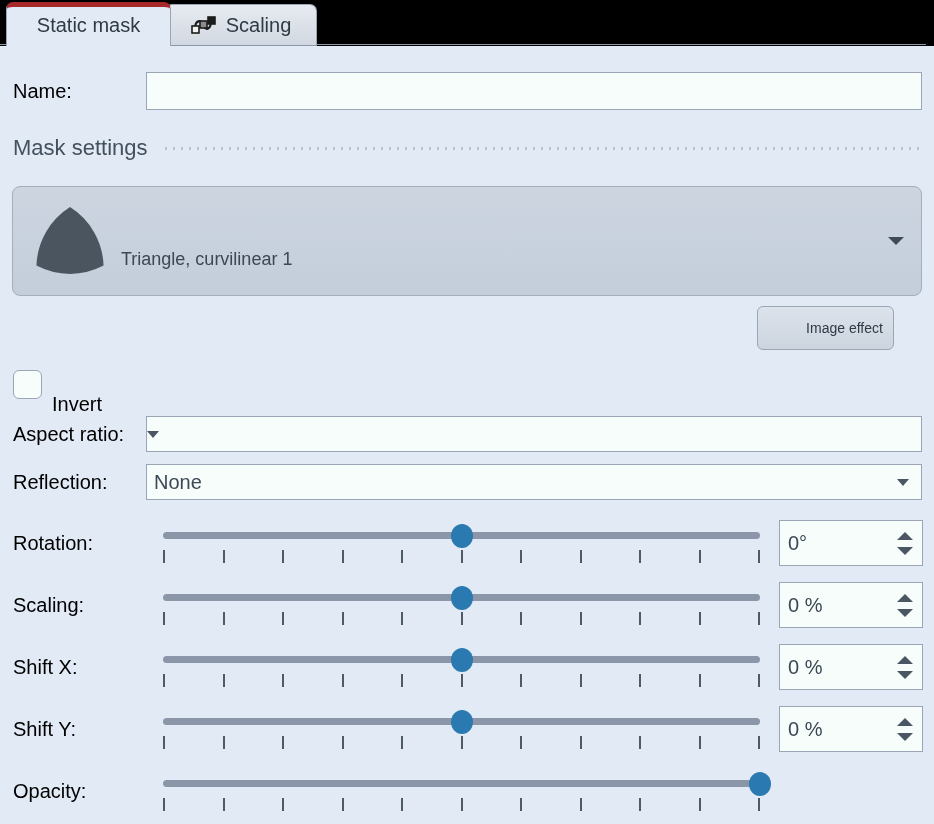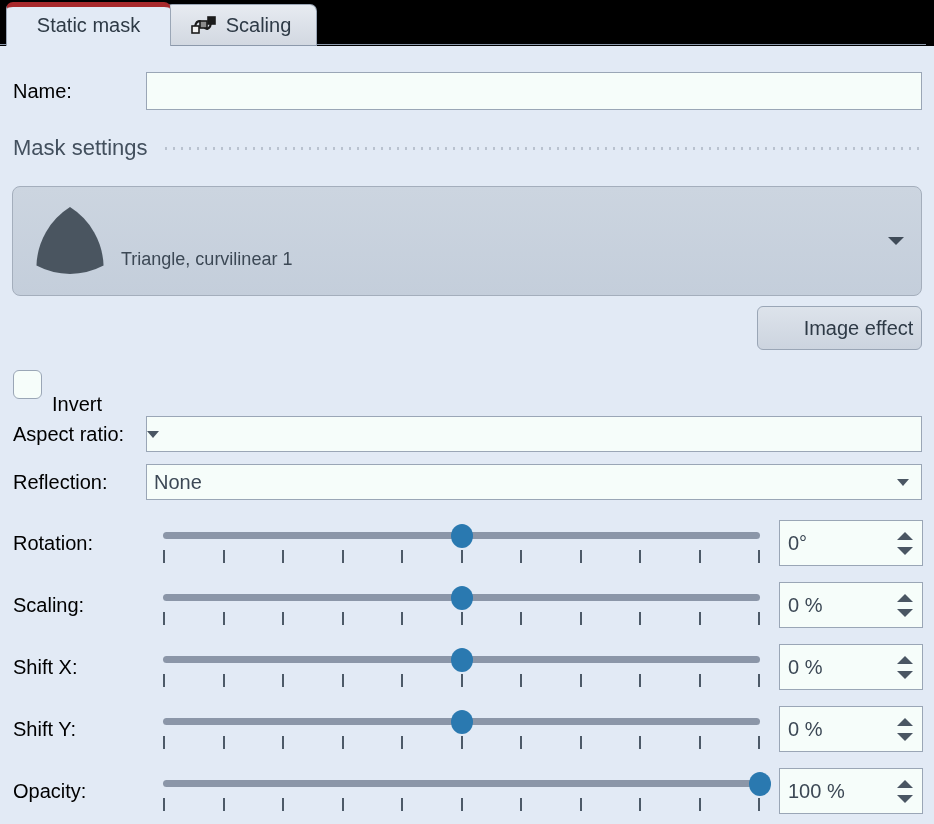--- a/index.html
+++ b/index.html
@@ -180,28 +180,28 @@
     border-left: 6px solid transparent;
     border-right: 6px solid transparent;
     border-top: 7px solid #4a5663;
   }
 
   
   .btn {
     position: absolute;
     top: 306px;
     left: 757px;
-    width: 165px;
+    width: 137px;
     height: 44px;
     box-sizing: border-box;
     background: linear-gradient(to bottom, #dde3eb 0%, #ccd4df 100%);
     border: 1px solid #9aa6b6;
     border-radius: 6px;
     font-family: "Liberation Sans", sans-serif;
-    font-size: 20px;
+    font-size: 14px;
     color: #2e3a46;
     cursor: pointer;
     padding-left: 44px;
   }
 
   
   .chk-row { top: 365px; height: 38px; }
   .checkbox {
     position: absolute;
     left: 13px;
@@ -513,20 +513,13 @@
         <span class="tick" style="left: 178.5px;"></span>
         <span class="tick" style="left: 238px;"></span>
         <span class="tick" style="left: 297.5px;"></span>
         <span class="tick" style="left: 357px;"></span>
         <span class="tick" style="left: 416.5px;"></span>
         <span class="tick" style="left: 476px;"></span>
         <span class="tick" style="left: 535.5px;"></span>
         <span class="tick" style="left: 595px;"></span>
       </div>
   </div>
-  <div class="spin">
-    <span class="spin-val">100 %</span>
-    <span class="spin-btns">
-      <span class="spin-up"></span>
-      <span class="spin-down"></span>
-    </span>
-  </div>
 </div>
 
 </body></html>

